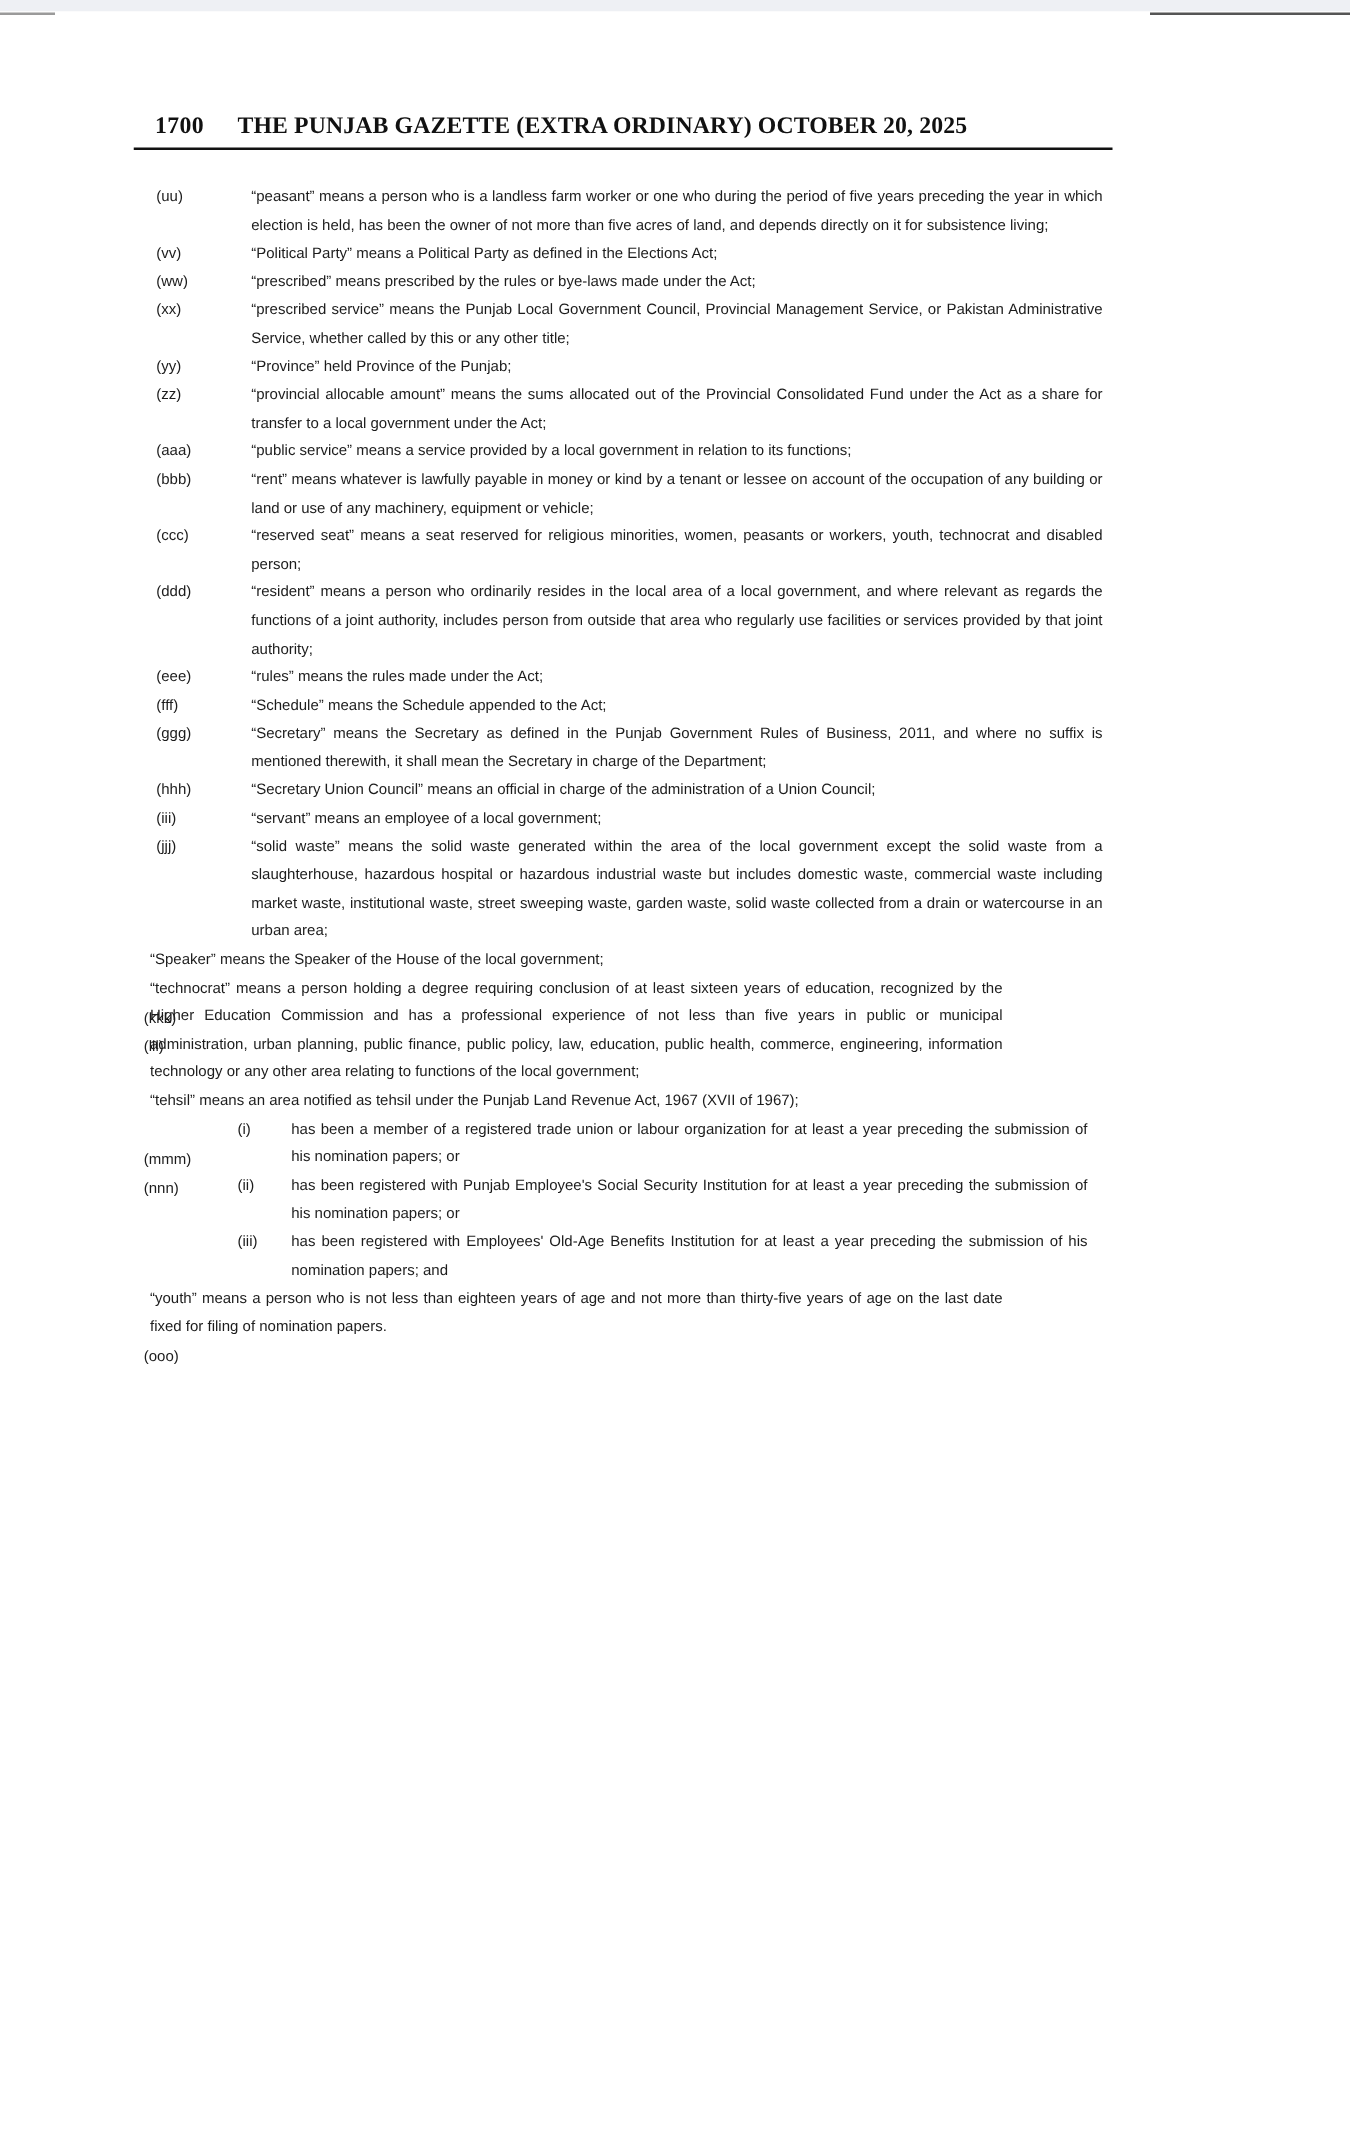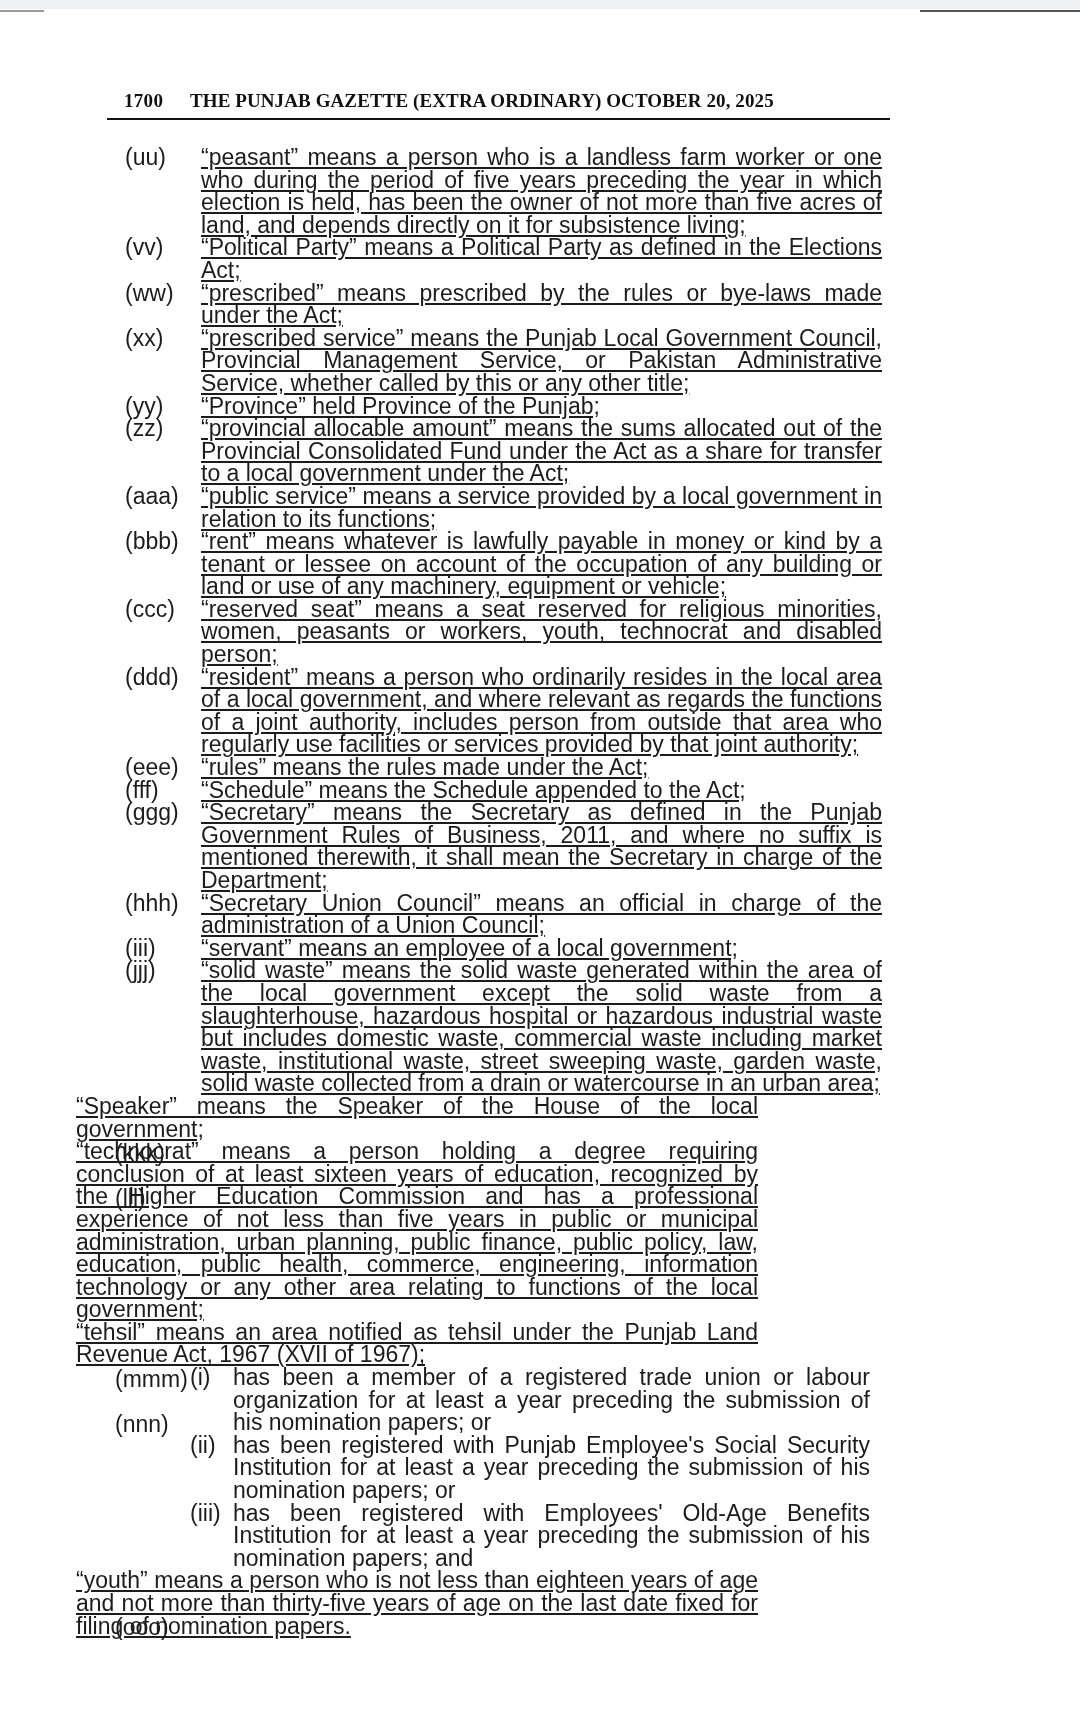--- a/index.html
+++ b/index.html
@@ -28,35 +28,34 @@
       white-space: nowrap;
     }
     .page-header .num { position: absolute; left: 16px; top: 0; letter-spacing: 0.3px; }
     .page-header .title { position: absolute; left: 82px; top: 0; letter-spacing: 0.1px; }
     .header-rule {
       position: absolute; left: 107px; top: 118px; width: 783px; height: 2px; background: #111;
     }
     .content {
       position: absolute; left: 0; top: 146px; width: 1080px;
       font-family: "Liberation Sans", "DejaVu Sans", sans-serif;
-      font-size: 23px; line-height: 22.6px; color: #1c1c1c;
+      font-size: 12px; line-height: 22.6px; color: #1c1c1c;
     }
     .def {
       position: relative;
     }
     .def .label {
       position: absolute; left: 125px; top: 0; white-space: nowrap;
     }
     .def .text {
       margin-left: 201px; width: 681px; text-align: justify;
       text-align-last: left;
-      text-decoration: underline;
     }
     .def.wide .label { left: 115px; margin-top: 47px; }
-    .def.wide .text { margin-left: 76px; width: 682px; }
+    .def.wide .text { margin-left: 120px; width: 682px; }
     .sub {
       position: relative;
     }
     .sub .label {
       position: absolute; left: 190px; top: 0; white-space: nowrap;
     }
     .sub .text {
       margin-left: 233px; width: 637px; text-align: justify; text-align-last: left;
     }
   </style>

